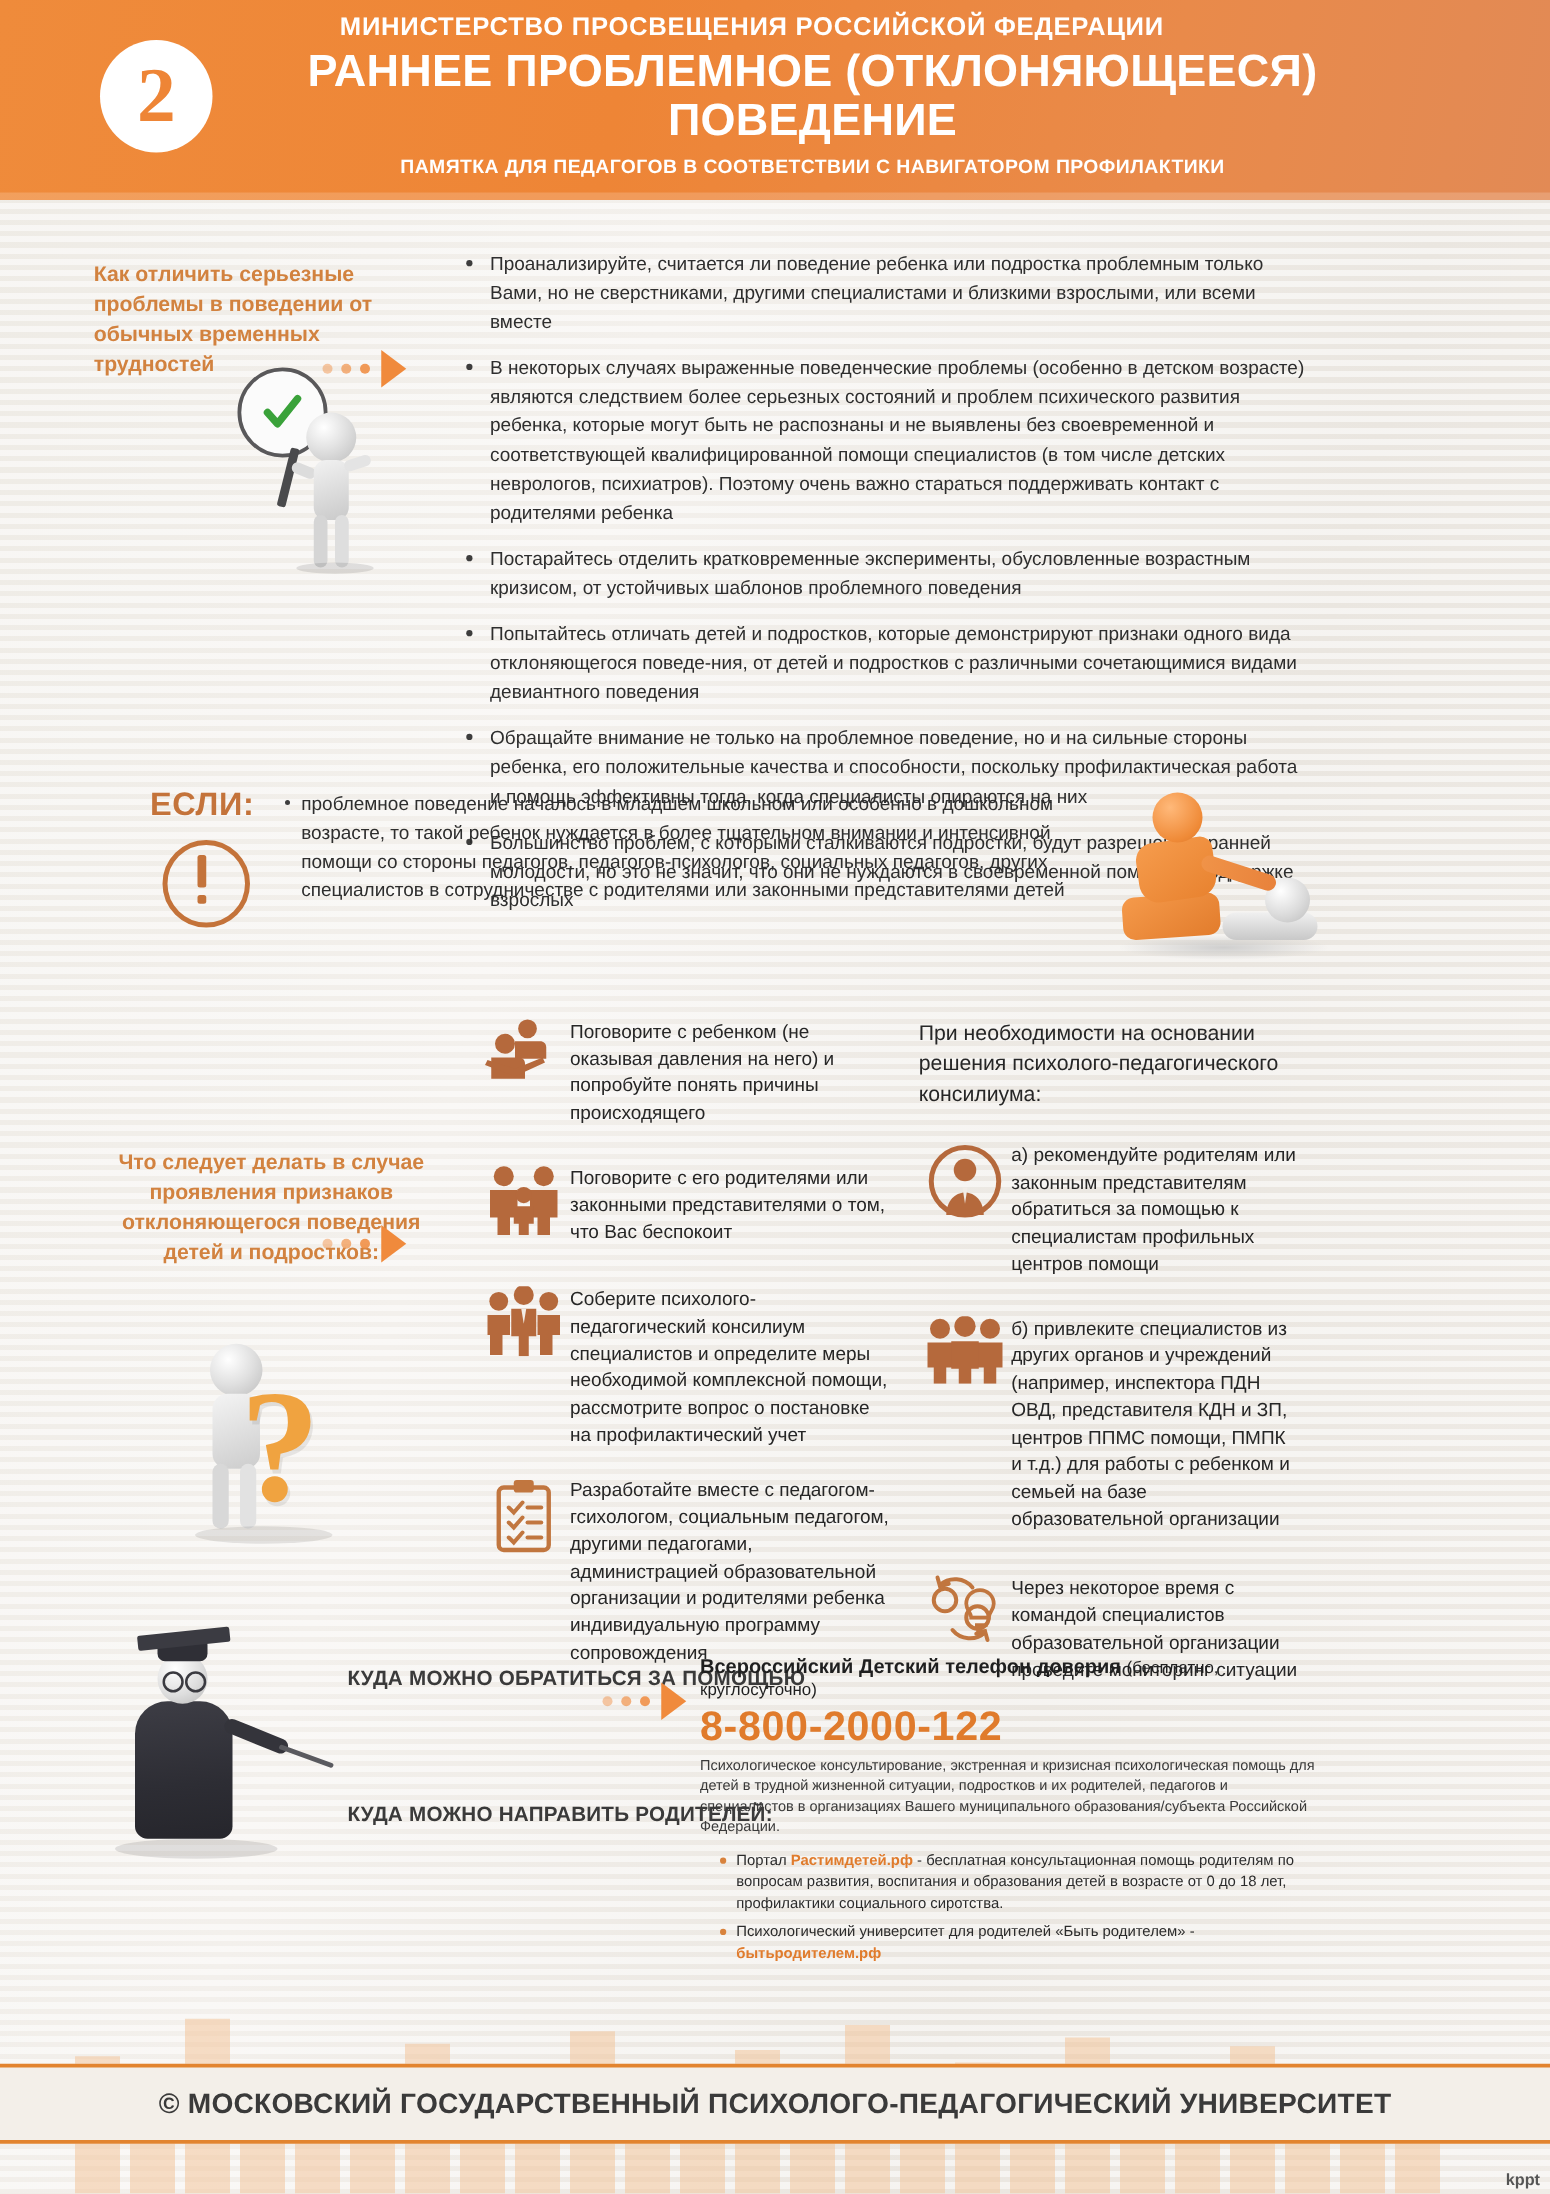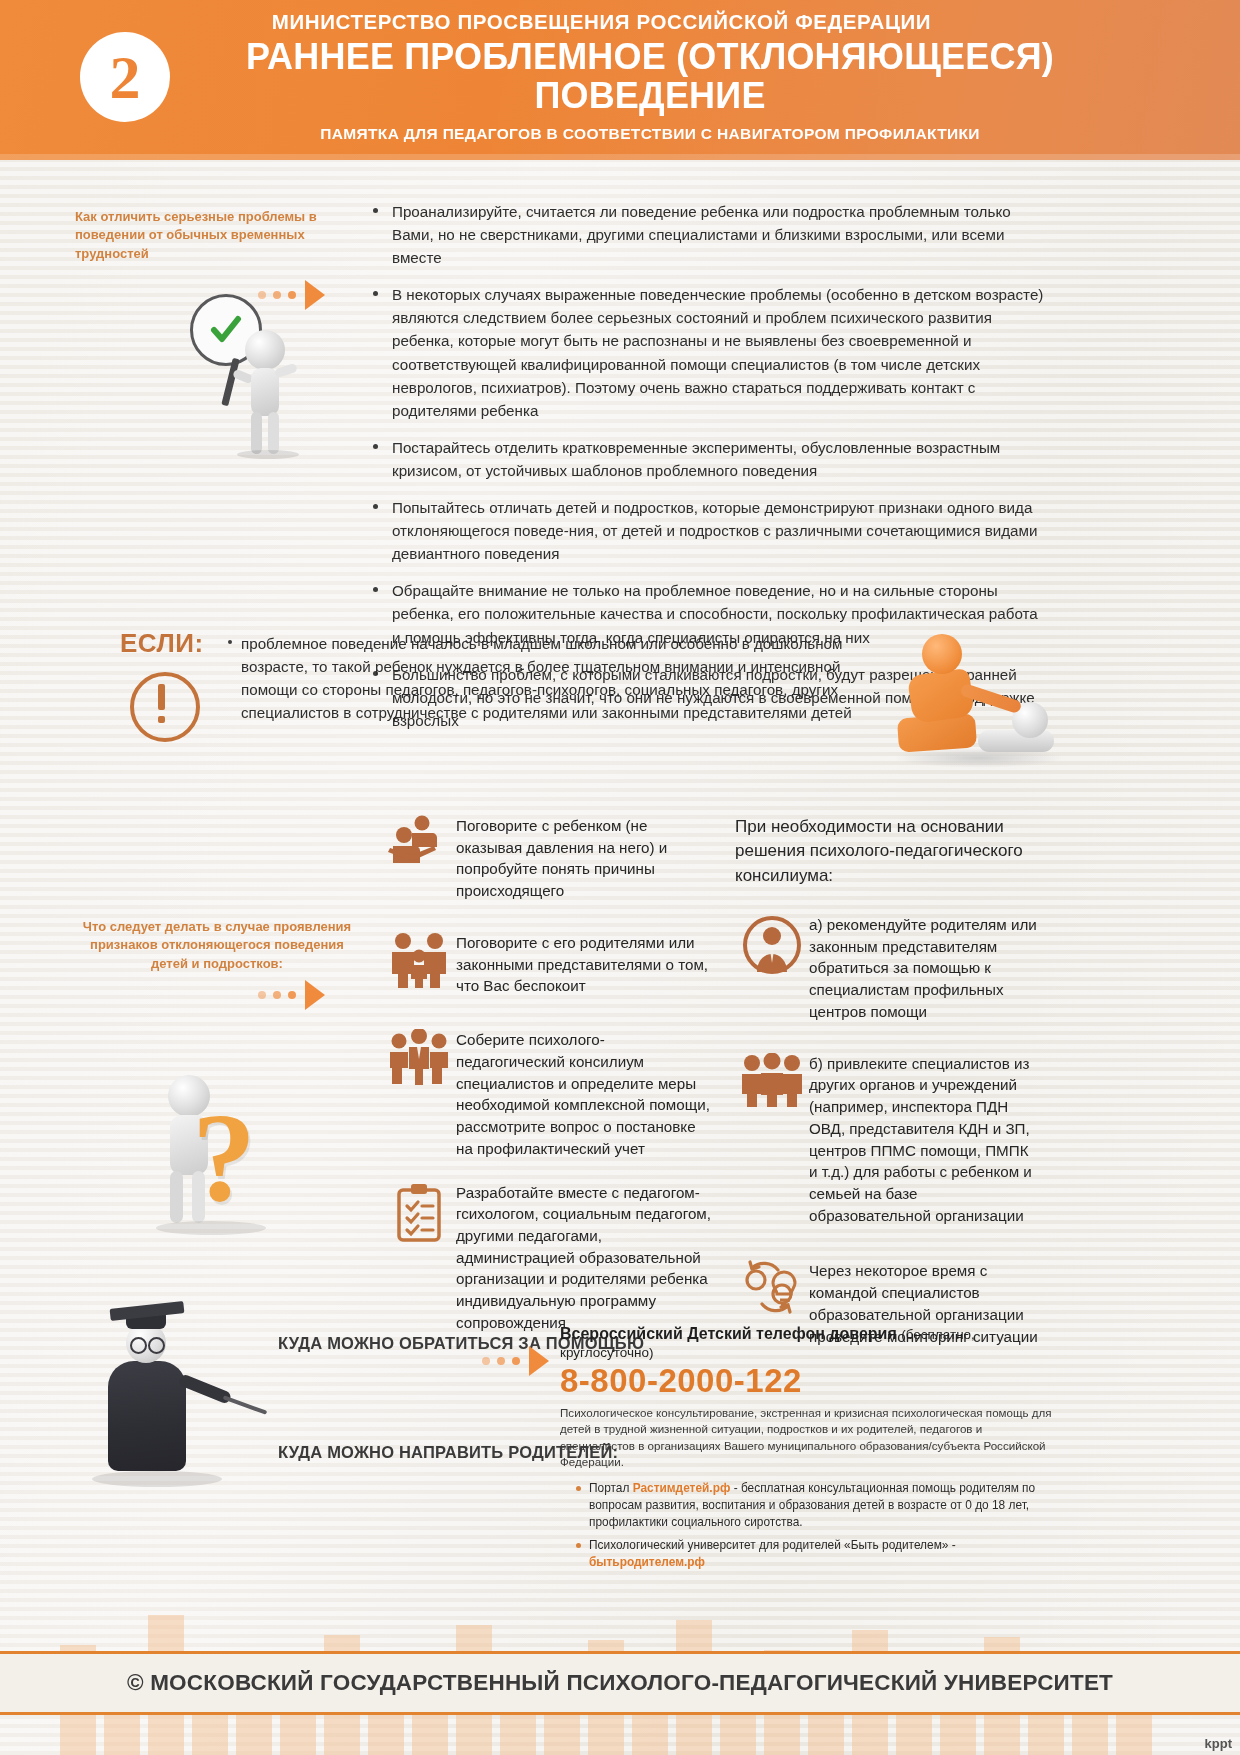--- a/index.html
+++ b/index.html
@@ -40,21 +40,21 @@
   .hdr-title{
     position:absolute;left:150px;top:38px;width:1000px;text-align:center;
     color:#fff;font-size:36px;font-weight:bold;line-height:1.08;letter-spacing:.2px;
   }
   .hdr-sub{
     position:absolute;left:150px;top:125px;width:1000px;text-align:center;
     color:#fff;font-size:15.5px;font-weight:bold;letter-spacing:.35px;
   }
   
   .head-orange{
-    color:#d2823f;font-weight:bold;font-size:13px;line-height:1.42;
+    color:#d2823f;font-weight:bold;font-size:17px;line-height:1.42;
   }
   .body-text{color:#2e2e2e;font-size:15.2px;line-height:1.52;}
   .abs{position:absolute;}
 
   
   #sec1-head{left:75px;top:208px;width:275px;}
   .arrow-dots{display:flex;align-items:center;gap:7px;}
   .arrow-dots i{display:block;width:8px;height:8px;border-radius:50%;background:#f08a3c;}
   .arrow-dots i.d1{opacity:.45}.arrow-dots i.d2{opacity:.65}.arrow-dots i.d3{opacity:.85}
   .chev{

